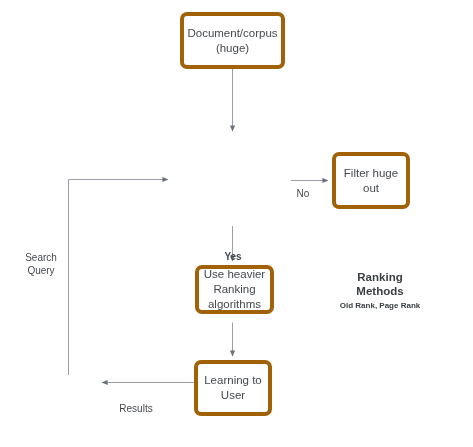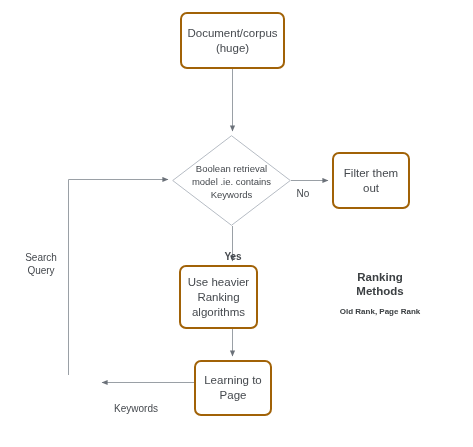--- a/index.html
+++ b/index.html
@@ -25,21 +25,21 @@
     pointer-events: none;
   }
   .node {
     position: absolute;
     box-sizing: border-box;
     display: flex;
     align-items: center;
     justify-content: center;
     text-align: center;
     background: #ffffff;
-    border: 2px solid #a16207;
+    border: 4px solid #a16207;
     border-radius: 7px;
     font-size: 11.5px;
     line-height: 15px;
     color: #45494e;
     z-index: 2;
   }
   .node-text {
     display: block;
     white-space: pre-line;
     padding: 0 4px;
@@ -98,21 +98,21 @@
     line-height: 14px;
     color: #3c4043;
     white-space: pre-line;
   }
   .annot-sub {
     display: block;
     font-weight: bold;
     font-size: 8px;
     line-height: 12px;
     color: #3c4043;
-    margin-top: 8px;
+    margin-top: 2px;
   }
 </style>
 </head>
 <body>
 
 <div id="canvas">
 
   <svg id="wires" viewBox="0 0 473 447" width="473" height="447">
     <defs>
       <marker id="arrow" markerWidth="7" markerHeight="7" refX="5.6" refY="3" orient="auto" markerUnits="userSpaceOnUse">
@@ -131,55 +131,47 @@
     <path d="M194,382.5 L102,382.5" fill="none" stroke="#9aa0a6" stroke-width="1" marker-end="url(#arrow)"></path>
 
     <path d="M68.5,375 L68.5,179.5 L168,179.5" fill="none" stroke="#9aa0a6" stroke-width="1" marker-end="url(#arrow)"></path>
   </svg>
 
   <div class="node" style="left:180px; top:12px; width:105px; height:57px;">
     <span class="node-text">Document/corpus
 (huge)</span>
   </div>
 
-  <div class="diamond-wrap" style="left:172px; top:135px; width:119px; height:91px;">
-    <svg width="119" height="91" viewBox="0 0 119 91" style="position:absolute; left:0; top:0;">
-      <polygon points="59.5,0.7 118.3,45.5 59.5,90.3 0.7,45.5" fill="#ffffff" stroke="#b6bcc4" stroke-width="1"></polygon>
-    </svg>
-    <span class="diamond-label">Boolean retrieval
-model .ie. contains
-Keywords</span>
-  </div>
 
   <div class="node" style="left:332px; top:152px; width:78px; height:57px;">
-    <span class="node-text">Filter them
+    <span class="node-text">Filter huge
 out</span>
   </div>
 
-  <div class="node" style="left:179px; top:265px; width:79px; height:64px;">
+  <div class="node" style="left:195px; top:265px; width:79px; height:49px;">
     <span class="node-text">Use heavier
 Ranking
 algorithms</span>
   </div>
 
   <div class="node" style="left:194px; top:360px; width:78px; height:56px;">
     <span class="node-text">Learning to
-Page</span>
+User</span>
   </div>
 
   <div class="edge-label" style="left:288px; top:174px; width:30px;">
     <span>No</span>
   </div>
 
   <div class="edge-label bold" style="left:217px; top:237px; width:32px;">
     <span>Yes</span>
   </div>
 
   <div class="edge-label" style="left:108px; top:389px; width:56px;">
-    <span>Keywords</span>
+    <span>Results</span>
   </div>
 
   <div class="free-label" style="left:14px; top:238px; width:54px;">
     <span>Search
 Query</span>
   </div>
 
 
   <div class="annot" style="left:315px; top:270px; width:130px;">
     <span class="annot-title">Ranking

